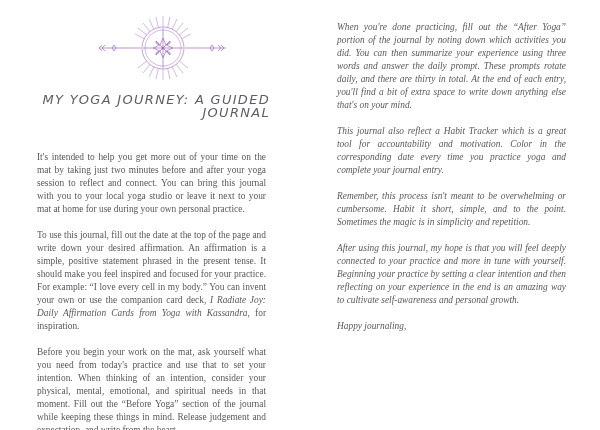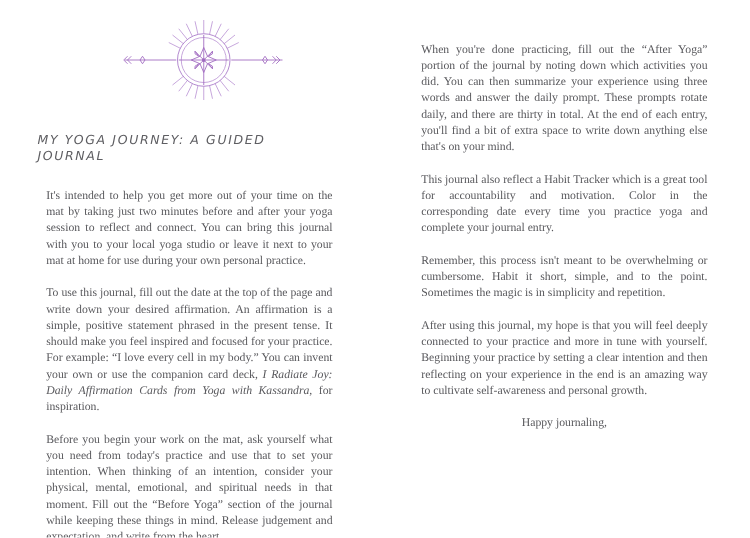--- a/index.html
+++ b/index.html
@@ -6,39 +6,39 @@
   body { width: 600px; height: 430px; overflow: hidden; position: relative; }
   .spread { position: absolute; left: 0; top: 0; width: 600px; height: 430px; background: #fff; }
   .page { position: absolute; top: 0; height: 430px; }
   .page-left { left: 0; width: 300px; }
   .page-right { left: 300px; width: 300px; }
 
   .emblem { position: absolute; left: 98px; top: 12px; width: 130px; height: 72px; }
   .emblem svg { width: 130px; height: 72px; display: block; }
 
   .intro {
-    position: absolute; left: 30px; width: 240px; top: 106px;
-    text-align: left;
+    position: absolute; left: 30px; width: 240px; top: 93px;
+    text-align: right;
     font-family: "DejaVu Sans", sans-serif;
-    font-size: 10px; letter-spacing: 1.3px; line-height: 13px;
+    font-size: 13px; letter-spacing: 1.3px; line-height: 13px;
     color: #5e5e62; text-transform: uppercase;
   }
   .intro .it { font-style: italic; }
 
   .body {
     font-family: "Liberation Serif", serif;
     font-size: 9.4px; line-height: 13px; color: #58585c;
     text-align: justify; hyphens: manual;
   }
   .body p { margin: 0 0 13px 0; }
   .body .ital { font-style: italic; }
 
   .left-body { position: absolute; left: 37px; width: 229px; top: 151px; }
-  .right-body { position: absolute; left: 37px; width: 229px; top: 34px; }
-  .right-body p.sig, .right-body p.closing { text-align: center; }
+  .right-body { position: absolute; left: 37px; width: 229px; top: 21px; font-style: italic; }
+  .right-body p.sig, .right-body p.closing { text-align: left; }
 </style>
 </head>
 <body>
 
 <div class="spread">
 
   <div class="page page-left">
     <div class="emblem">
       <svg viewBox="0 0 130 72" xmlns="http://www.w3.org/2000/svg">
         <g stroke="#b48ad0" fill="none" stroke-width="0.6">

